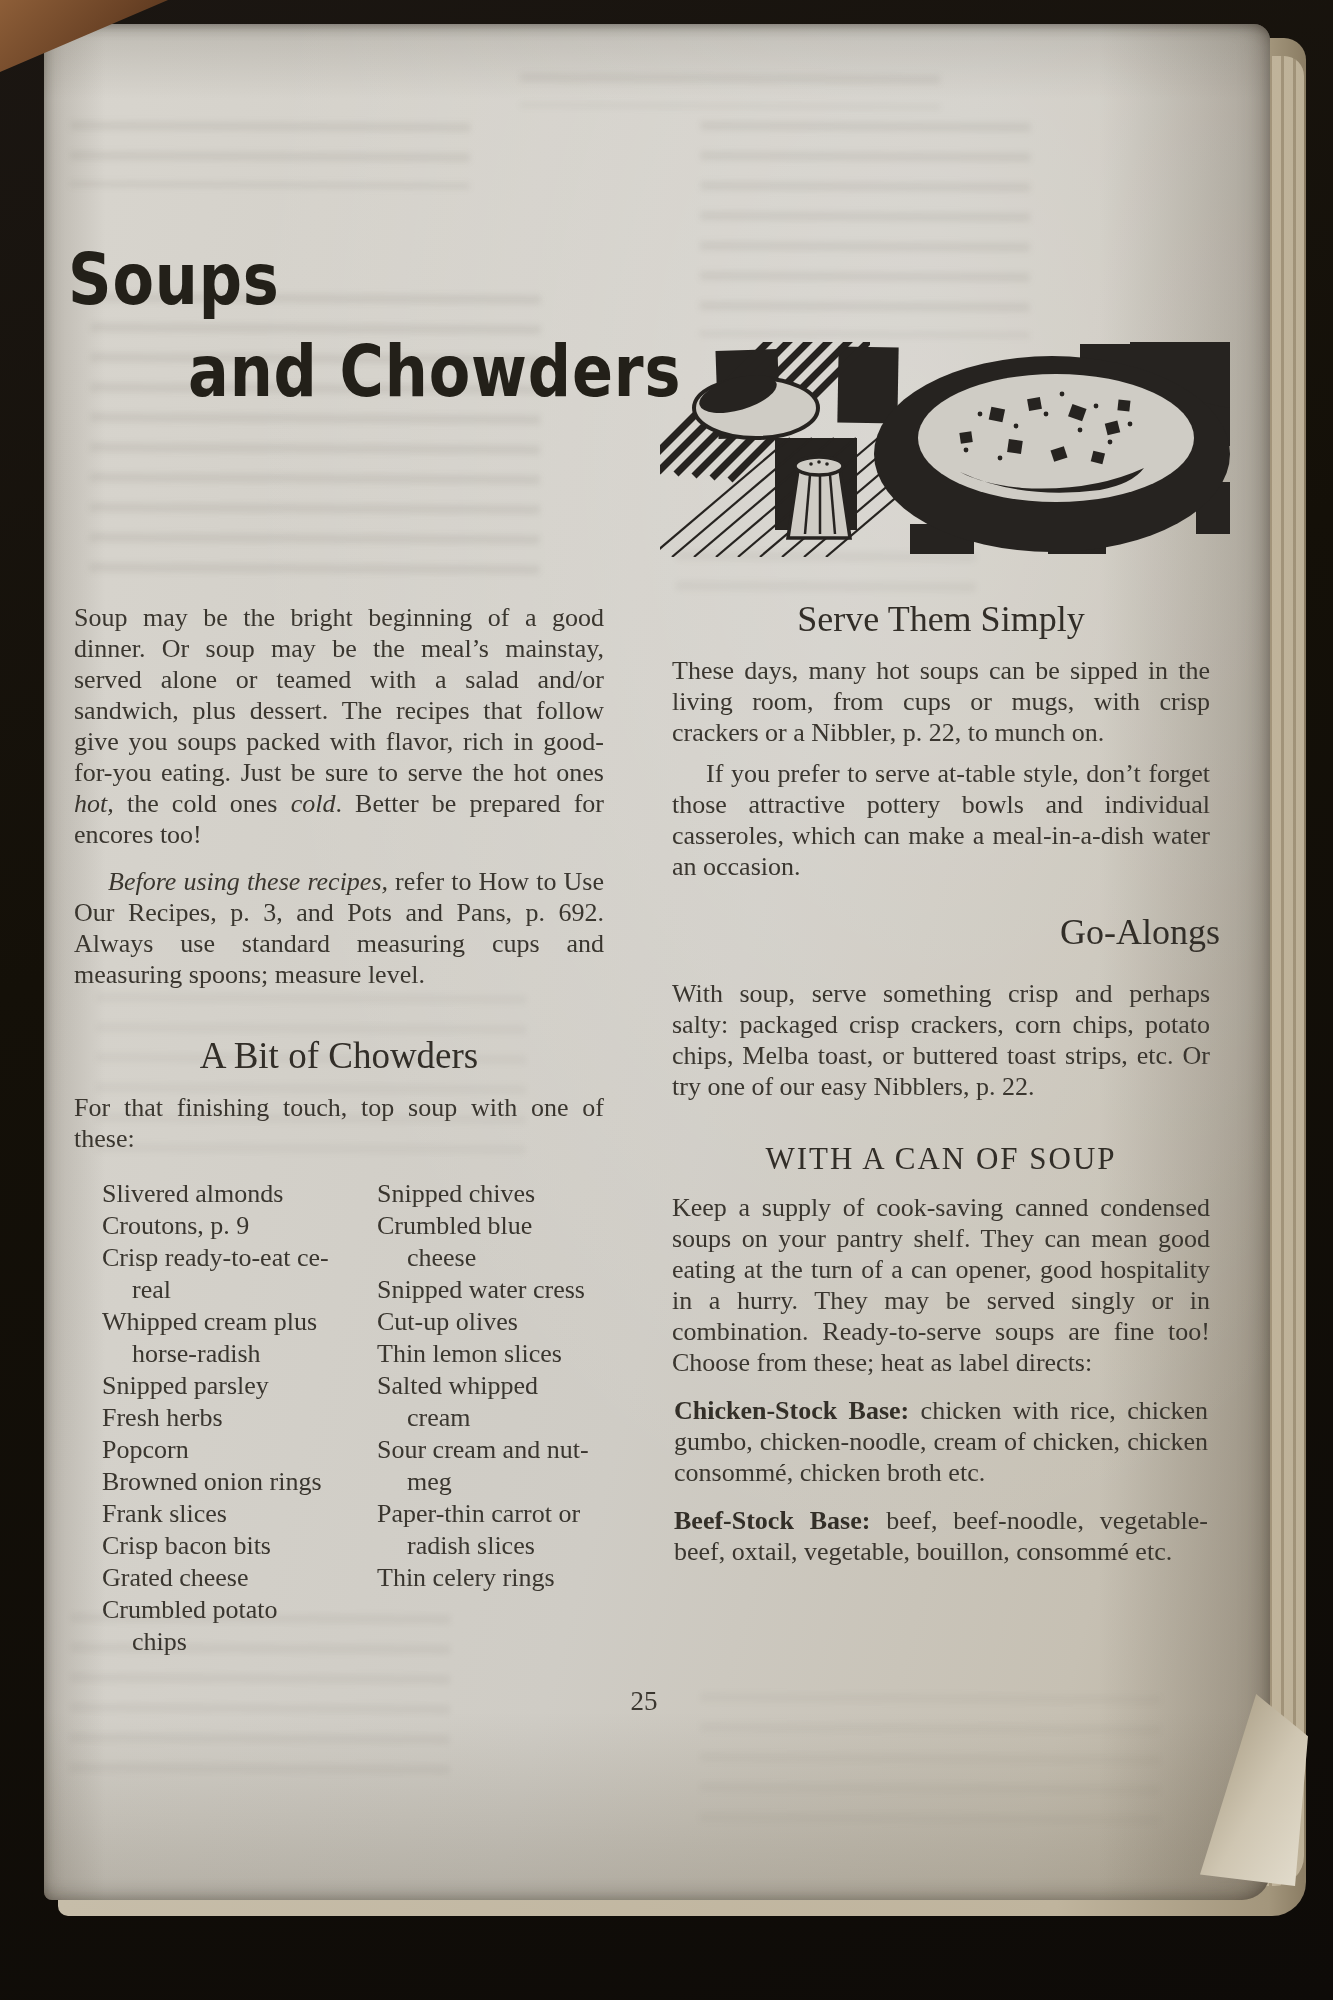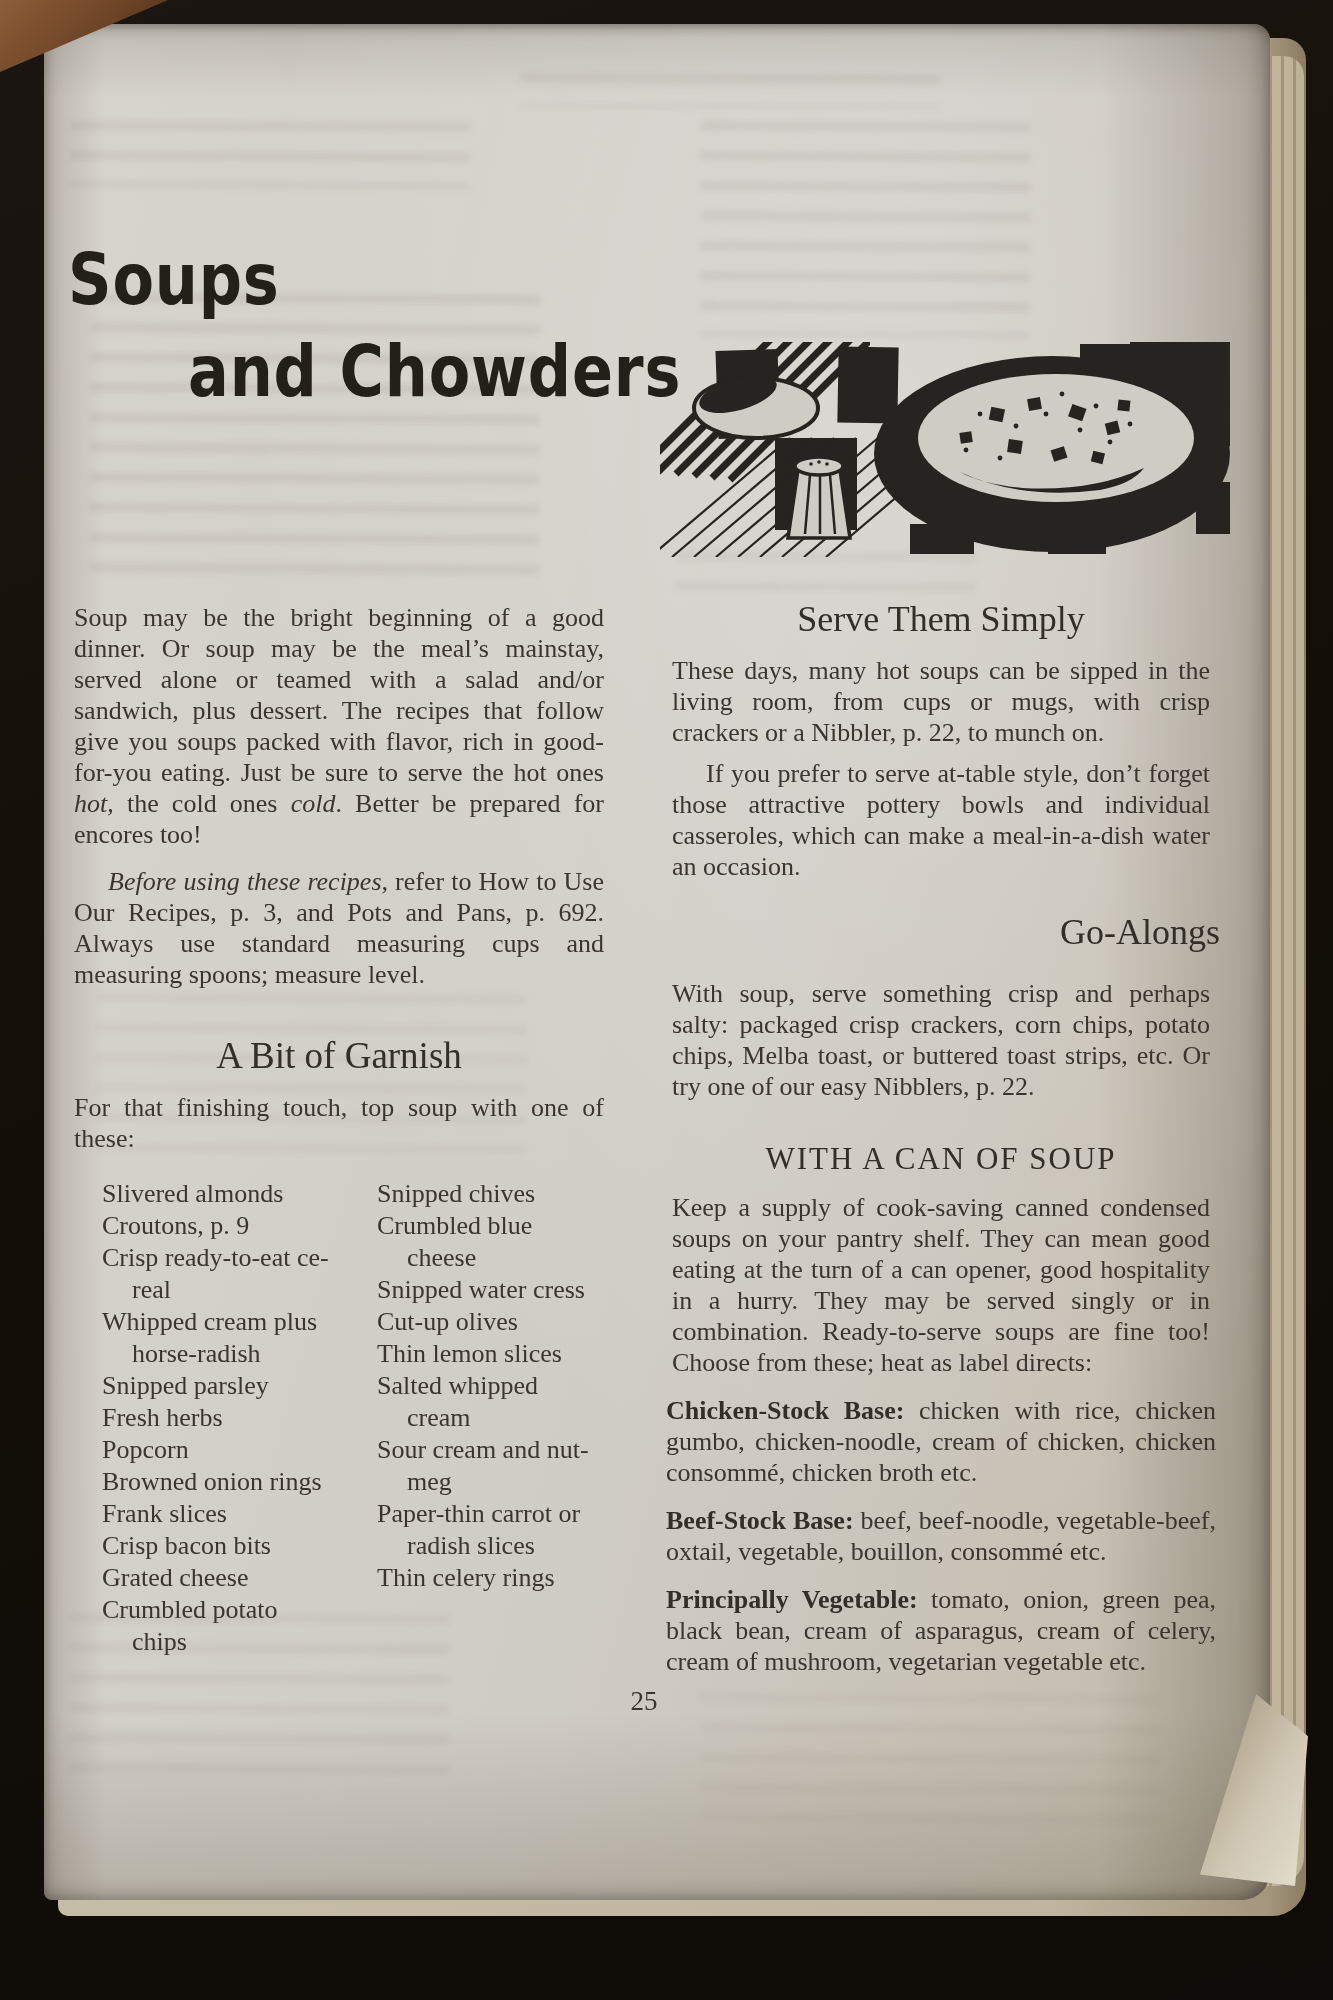--- a/index.html
+++ b/index.html
@@ -69,21 +69,21 @@
 
   .illo{display:block;width:570px;height:215px;margin-left:-2px;}
 
   .glists{display:flex;margin-top:24px;}
   .glist{font-size:26px;line-height:32px;}
   .g1{width:275px;padding-left:38px;box-sizing:content-box;}
   .g2{width:237px;}
   .gl-line{white-space:nowrap;}
   .gl-line.cont{padding-left:30px;}
 
-  .entry{margin:17px 4px 0;}
+  .entry{margin:17px 12px 0;}
   .entry b{font-weight:700;color:#332f28;}
 
   .pagenum{position:absolute;left:560px;top:1662px;width:80px;text-align:center;
     font-size:27px;color:#3a362f;}
 
   i{font-style:italic;}
 </style>
 </head>
 <body>
 
@@ -103,21 +103,21 @@
     <div class="smudge s6"></div>
     <div class="smudge s7"></div>
     <div class="smudge s8"></div>
 
     <div class="title t1">Soups</div>
     <div class="title t2">and Chowders</div>
 
     <div class="col left">
       <p class="body j"><span>Soup may be the bright beginning of a good dinner. Or soup may be the meal’s mainstay, served alone or teamed with a salad and/or sandwich, plus dessert. The recipes that follow give you soups packed with flavor, rich in good-for-you eating. Just be sure to serve the hot ones </span><i>hot,</i><span> the cold ones </span><i>cold</i><span>. Better be prepared for encores too!</span></p>
       <p class="body j ind mt"><i>Before using these recipes,</i><span> refer to How to Use Our Recipes, p. 3, and Pots and Pans, p. 692. Always use standard measuring cups and measuring spoons; measure level.</span></p>
-      <h2 class="h-garnish">A Bit of Garnish</h2>
+      <h2 class="h-garnish">A Bit of Chowders</h2>
       <p class="body j"><span>For that finishing touch, top soup with one of these:</span></p>
       <div class="glists">
         <div class="glist g1">
             <div class="gl-line">Slivered almonds</div>
             <div class="gl-line">Croutons, p. 9</div>
             <div class="gl-line">Crisp ready-to-eat ce-</div>
             <div class="gl-line cont">real</div>
             <div class="gl-line">Whipped cream plus</div>
             <div class="gl-line cont">horse-radish</div>
             <div class="gl-line">Snipped parsley</div>
@@ -241,21 +241,20 @@
       <p class="body j ind"><span>If you prefer to serve at-table style, don’t forget those attractive pottery bowls and individual casseroles, which can make a meal-in-a-dish water an occasion.</span></p>
 
       <h2 class="h-go">Go-Alongs</h2>
       <p class="body j"><span>With soup, serve something crisp and perhaps salty: packaged crisp crackers, corn chips, potato chips, Melba toast, or buttered toast strips, etc. Or try one of our easy Nibblers, p. 22.</span></p>
 
       <h2 class="h-can">WITH A CAN OF SOUP</h2>
       <p class="body j"><span>Keep a supply of cook-saving canned condensed soups on your pantry shelf. They can mean good eating at the turn of a can opener, good hospitality in a hurry. They may be served singly or in combination. Ready-to-serve soups are fine too! Choose from these; heat as label directs:</span></p>
       <div>
           <p class="body j entry"><b>Chicken-Stock Base:</b><span> chicken with rice, chicken gumbo, chicken-noodle, cream of chicken, chicken consommé, chicken broth etc.</span></p>
           <p class="body j entry"><b>Beef-Stock Base:</b><span> beef, beef-noodle, vegetable-beef, oxtail, vegetable, bouillon, consommé etc.</span></p>
-          <p class="body j entry"><b>Principally Vegetable:</b><span> tomato, onion, green pea, black bean, cream of asparagus, cream of celery, cream of mushroom, vegetarian vegetable etc.</span></p>
         </div>
 
     </div>
 
     <div class="pagenum">25</div>
   </div>
 
   <div class="curl"></div>
   <div class="corner"></div>
 </div>

